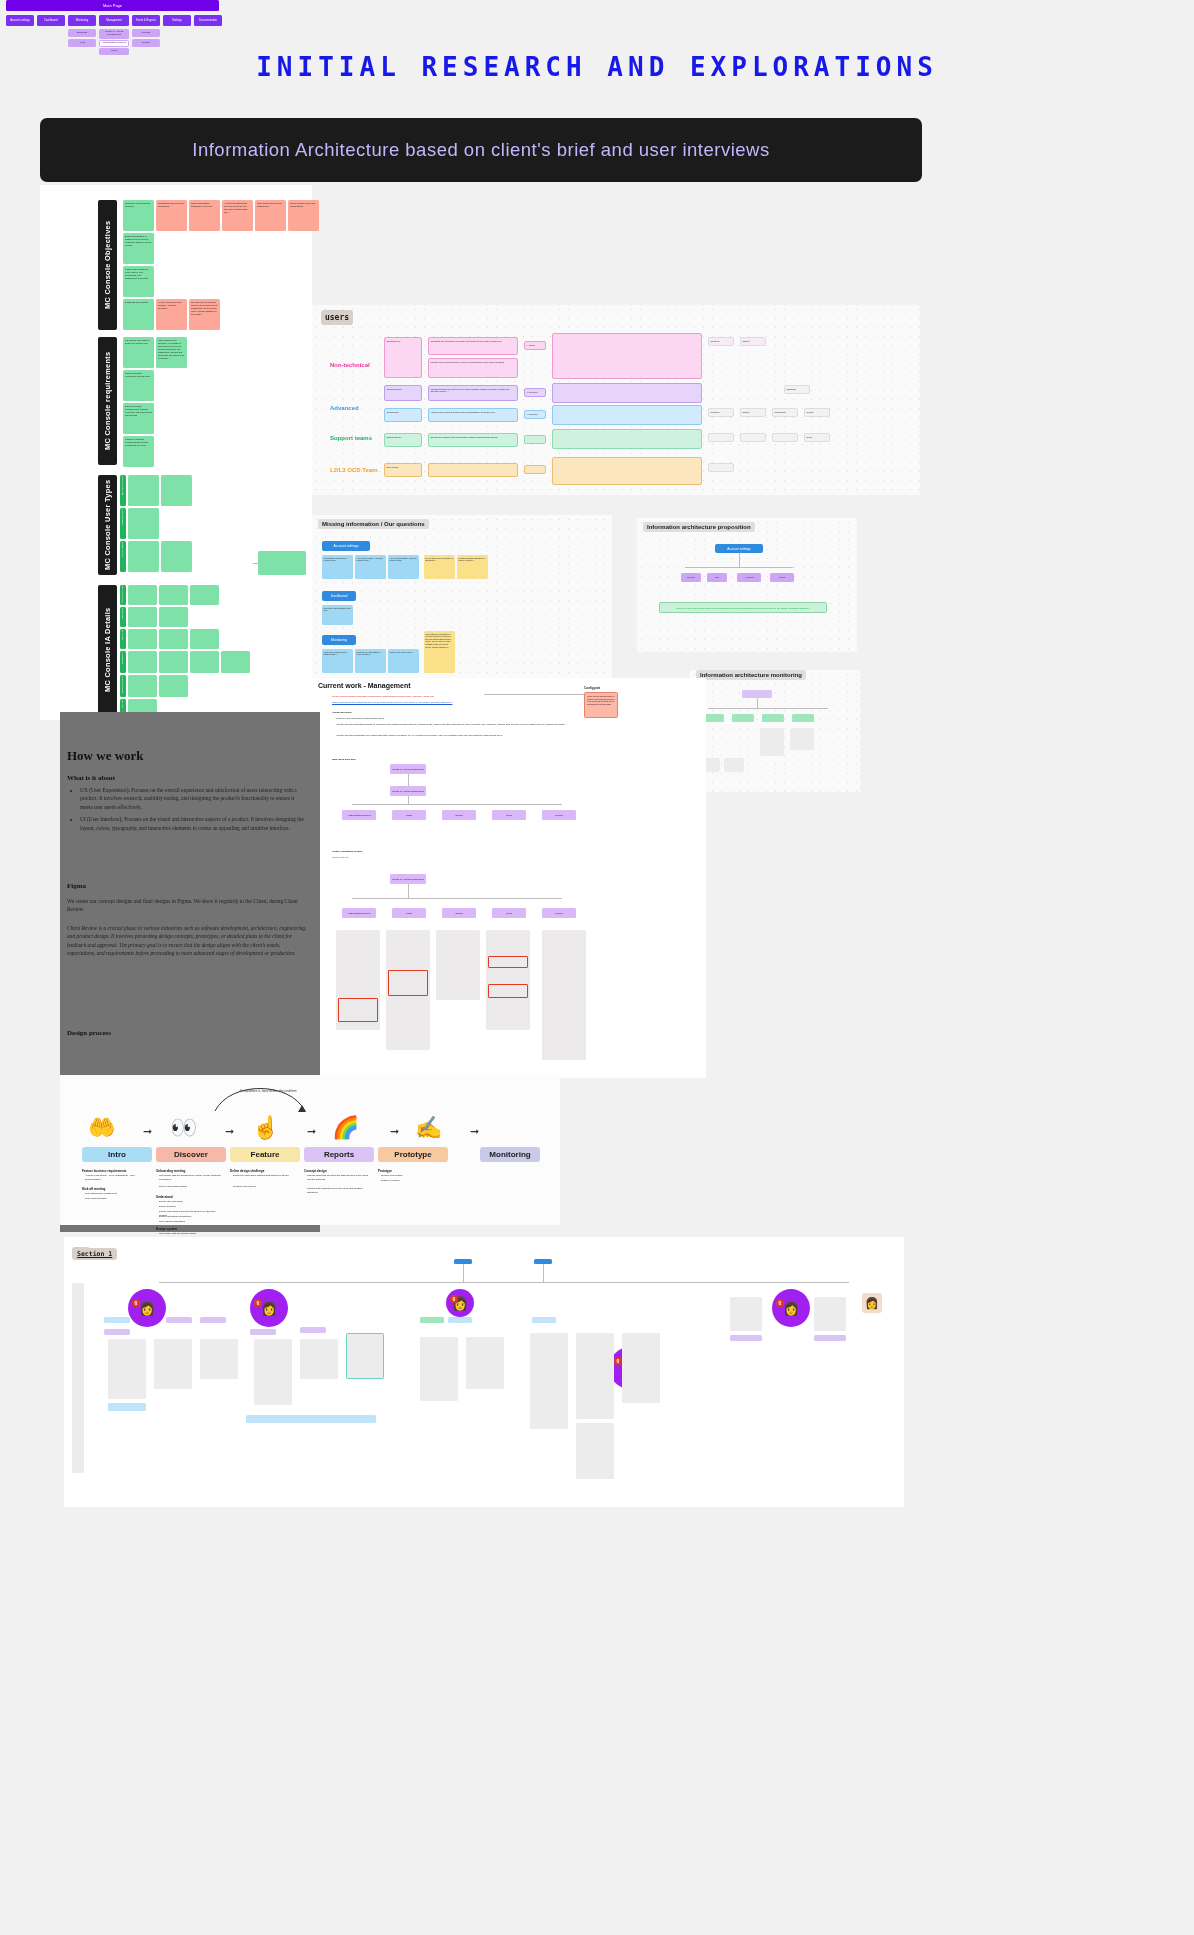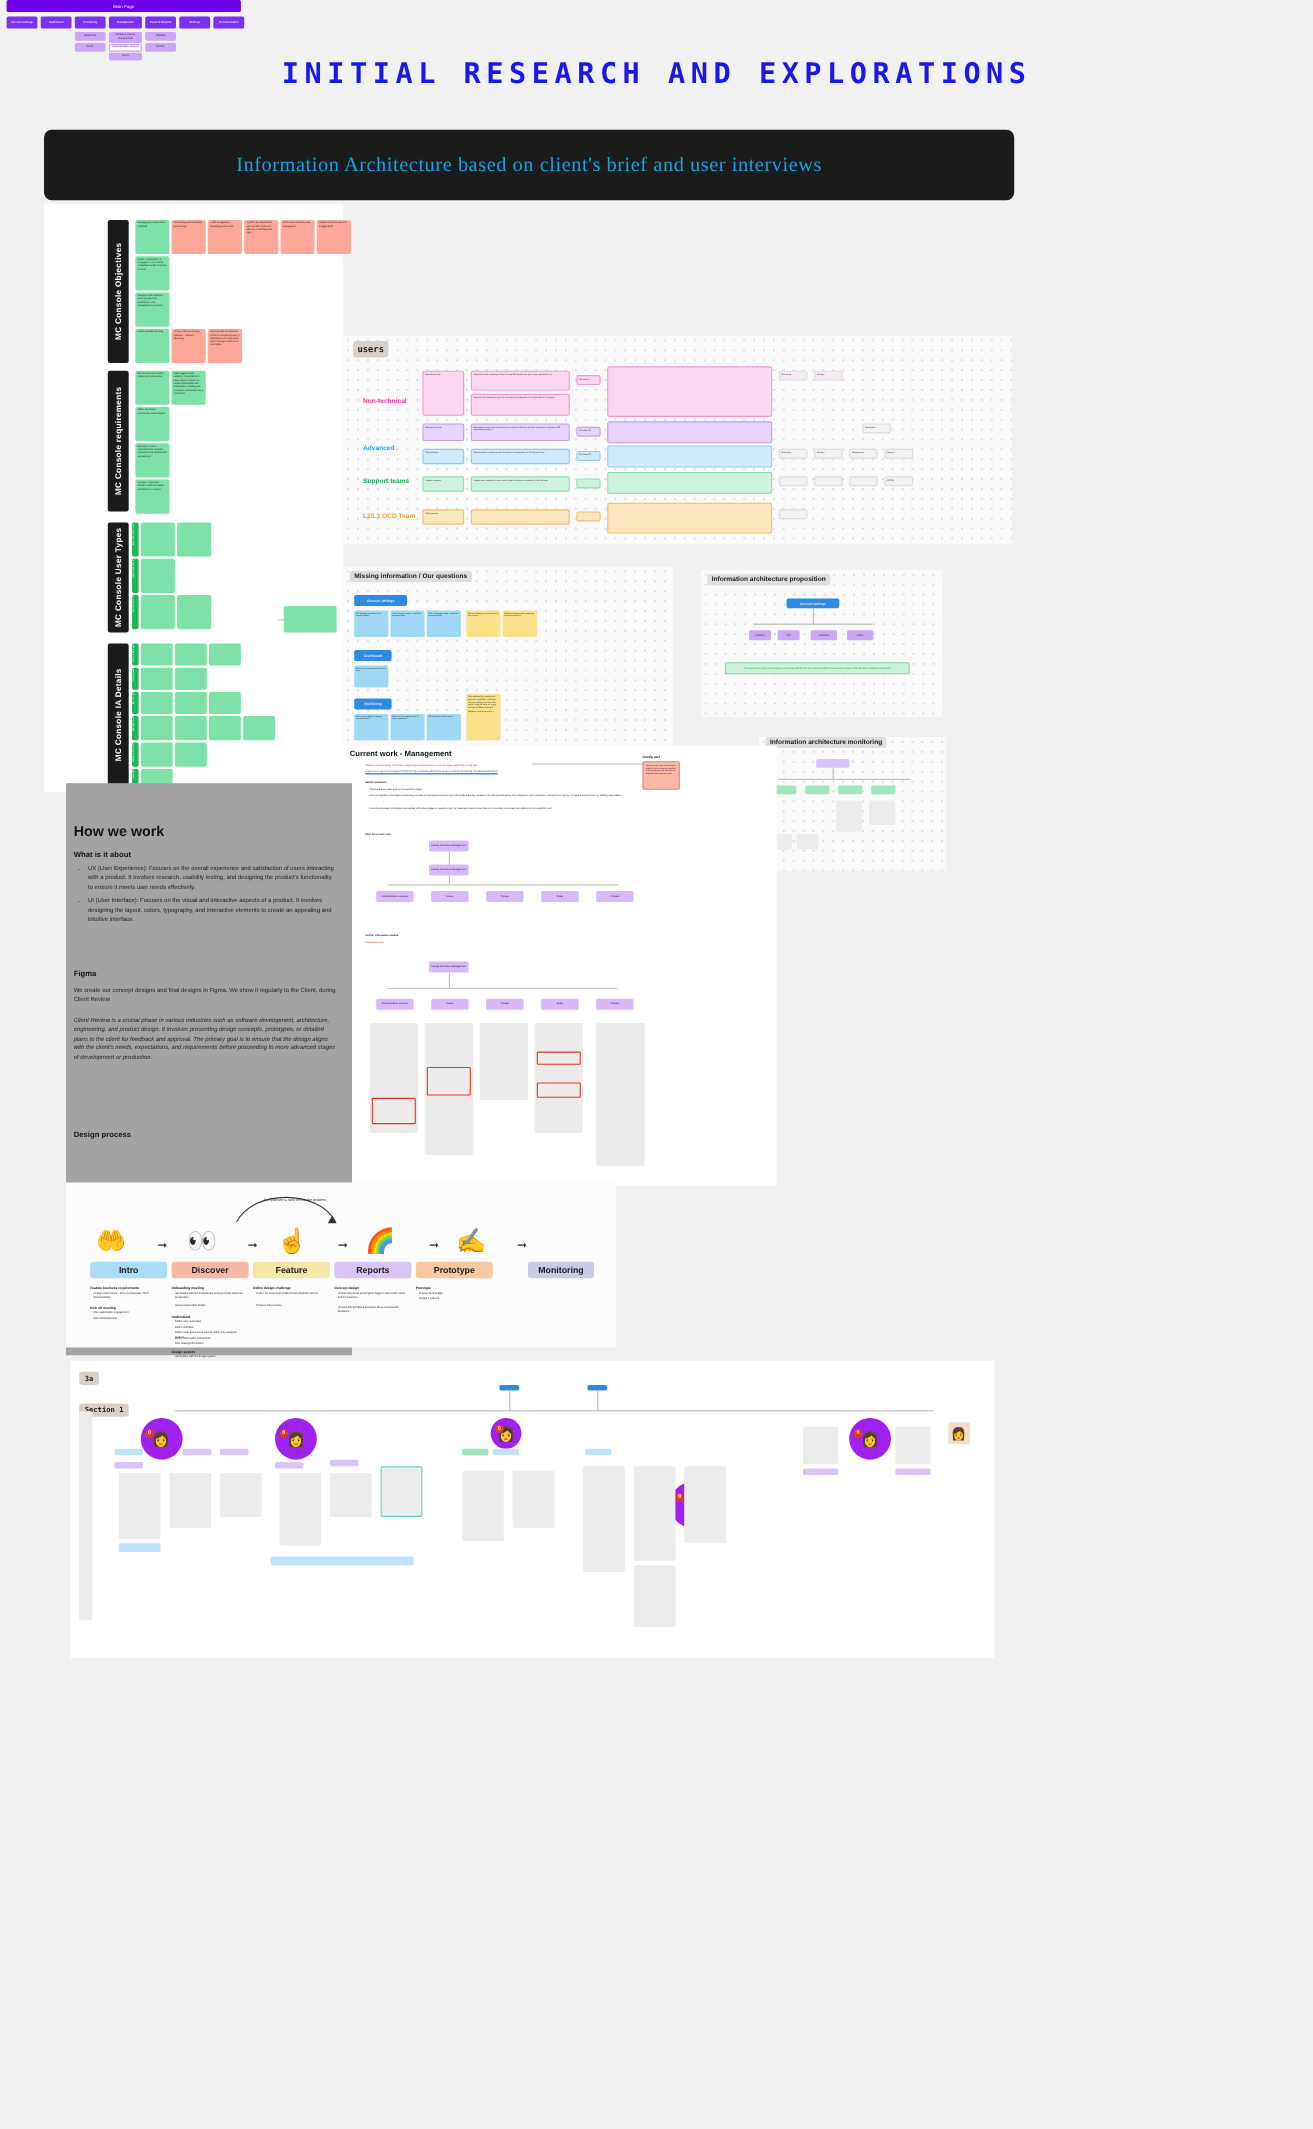--- a/index.html
+++ b/index.html
@@ -21,22 +21,22 @@
     letter-spacing:5px;
     color:#1818e8;
   }
   .banner{
     position:absolute; left:40px; top:118px;
     width:882px; height:64px;
     background:#1b1b1b; border-radius:7px;
     display:flex; align-items:center; justify-content:center;
   }
   .banner-text{
-    font-family:Liberation Serif, serif;
-    font-size:18.5px; color:#0ea5e9; letter-spacing:.5px; white-space:nowrap;
+    font-family:Liberation Sans, sans-serif;
+    font-size:18.5px; color:#c4b5fd; letter-spacing:.5px; white-space:nowrap;
   }
 
   
   .panel{ position:absolute; background:#fafafa; }
   .panel.dots{
     background-color:#fafafa;
     background-image:radial-gradient(#dcdcdc 0.7px, transparent 0.7px);
     background-size:9px 9px;
   }
   .panel.white{ background:#ffffff; }
@@ -130,21 +130,21 @@
   .cw-node{ position:absolute; background:#d9b8f7; border-radius:1.5px;
             font-size:2.3px; display:flex; align-items:center; justify-content:center;
             text-align:center; color:#2b1040; line-height:1.15; padding:0 1px;}
   .cw-col{ position:absolute; background:#eceaea; border-radius:1.5px; }
   .cw-outline{ position:absolute; border:.8px solid #e03a20; border-radius:1px; }
   .cw-callout{ position:absolute; background:#fcb9a8; border:.6px solid #e8836a;
                border-radius:1.5px; }
   .cw-callout .t{ font-size:1.8px; line-height:1.4; padding:2px; display:block; color:#402; }
 
   
-  #doc-panel{ left:60px; top:712px; width:260px; height:520px; background:#a3a3a3; }
+  #doc-panel{ left:60px; top:712px; width:260px; height:520px; background:#737373;font-family:Liberation Serif, serif; }
   .doc-h1{ position:absolute; left:7px; top:36px; font-size:13px; font-weight:700; color:#111; }
   .doc-h2{ position:absolute; left:7px; font-size:7px; font-weight:700; color:#111; }
   .doc-p{ position:absolute; left:7px; font-size:5.4px; line-height:1.55; color:#222; width:240px; }
   .doc-p.it{ font-style:italic; }
   .doc-ul{ position:absolute; left:13px; font-size:5.4px; line-height:1.55; color:#222; width:234px;
            margin:0; padding-left:7px; }
   .doc-ul li{ margin-bottom:4px; }
 
   
   #process-panel{ left:60px; top:1075px; width:500px; height:150px; background:#fcfcfc; }
@@ -602,21 +602,21 @@
   <div class="pp-coltext" style="left:247px;top:112px;width:64px;">Consult with functional developer ideas and possible limitations</div>
 
   <div class="pp-colhead" style="left:318px;top:94px;">Prototype</div>
   <div class="pp-coltext" style="left:321px;top:99px;width:64px;">Prepare final design</div>
   <div class="pp-coltext" style="left:321px;top:104px;width:64px;">Design it yourself</div>
 </div>
 
 <div id="bottom-board" class="panel white">
   <div class="bb-chip" style="left:8px;top:10px;">3a</div>
   <div class="cw-para" style="left:28px;top:11px;font-size:1.6px;width:80px;"></div>
-  <div class="bb-chip" style="left:8px;top:39px;">Section 1</div>
+  <div class="bb-chip" style="left:8px;top:11px;text-decoration:underline;">Section 1</div>
 
   <div class="bb-node bb-blue" style="left:390px;top:22px;width:18px;height:5px;"></div>
   <div class="bb-node bb-blue" style="left:470px;top:22px;width:18px;height:5px;"></div>
   <div class="conn" style="left:95px;top:45px;width:690px;height:.6px;"></div>
   <div class="conn" style="left:399px;top:27px;width:.6px;height:18px;"></div>
   <div class="conn" style="left:479px;top:27px;width:.6px;height:18px;"></div>
 
   <div class="bb-node bb-grey" style="left:8px;top:46px;width:12px;height:190px;"></div>
 
   <div class="avatar-ring" style="left:64px;top:52px;width:38px;height:38px;">

